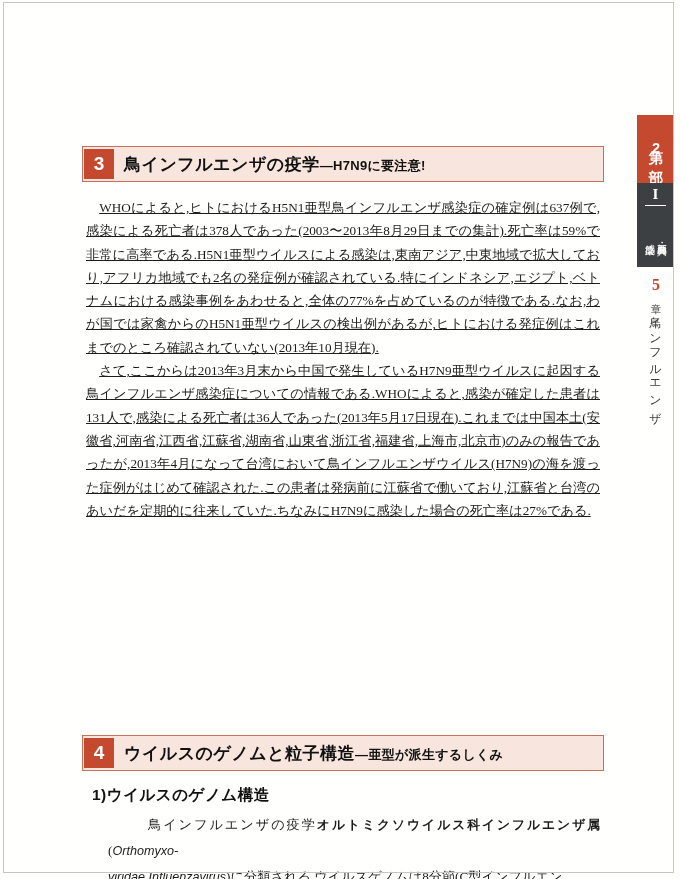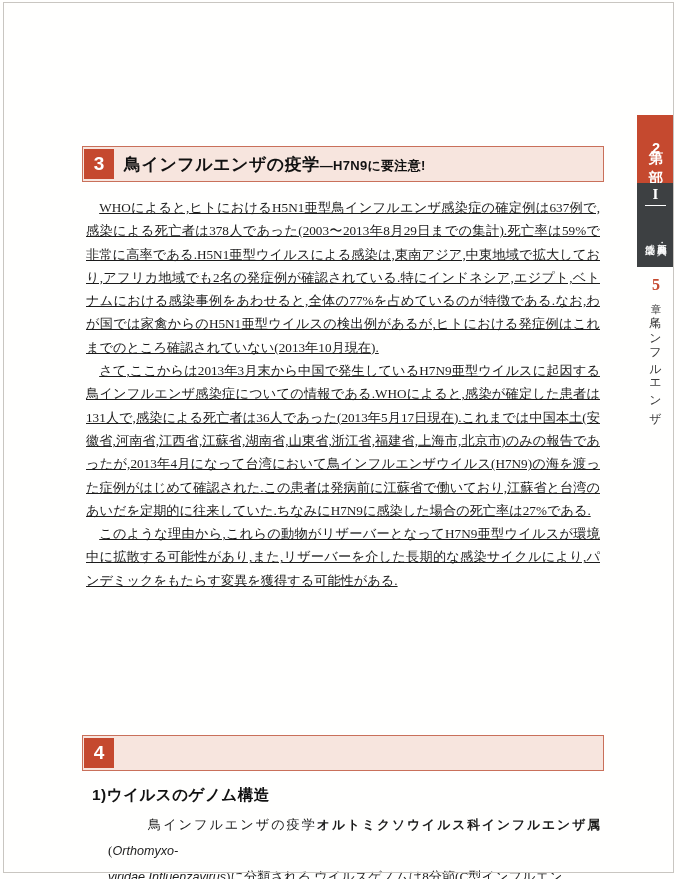--- a/index.html
+++ b/index.html
@@ -80,25 +80,25 @@
 
 
   <div class="sec-bar s3">
     <span class="sec-num">3</span>
     <span class="sec-title"><span class="big">鳥インフルエンザの疫学</span><span class="small">―H7N9に要注意!</span></span>
   </div>
 
   <div class="body3">
     <p>WHOによると,ヒトにおけるH5N1亜型鳥インフルエンザ感染症の確定例は637例で,感染による死亡者は378人であった(2003〜2013年8月29日までの集計).死亡率は59%で非常に高率である.H5N1亜型ウイルスによる感染は,東南アジア,中東地域で拡大しており,アフリカ地域でも2名の発症例が確認されている.特にインドネシア,エジプト,ベトナムにおける感染事例をあわせると,全体の77%を占めているのが特徴である.なお,わが国では家禽からのH5N1亜型ウイルスの検出例があるが,ヒトにおける発症例はこれまでのところ確認されていない(2013年10月現在).</p>
     <p>さて,ここからは2013年3月末から中国で発生しているH7N9亜型ウイルスに起因する鳥インフルエンザ感染症についての情報である.WHOによると,感染が確定した患者は131人で,感染による死亡者は36人であった(2013年5月17日現在).これまでは中国本土(安徽省,河南省,江西省,江蘇省,湖南省,山東省,浙江省,福建省,上海市,北京市)のみの報告であったが,2013年4月になって台湾において鳥インフルエンザウイルス(H7N9)の海を渡った症例がはじめて確認された.この患者は発病前に江蘇省で働いており,江蘇省と台湾のあいだを定期的に往来していた.ちなみにH7N9に感染した場合の死亡率は27%である.</p>
-    <p>このような理由から,これらの動物がリザーバーとなってH7N9亜型ウイルスが環境中に拡散する可能性があり,また,リザーバーを介した長期的な感染サイクルにより,パンデミックをもたらす変異を獲得する可能性がある.</p>
   </div>
 
   <div class="sec-bar s4">
     <span class="sec-num">4</span>
+    <span class="sec-title"><span class="big">ウイルスのゲノムと粒子構造</span><span class="small">―亜型が派生するしくみ</span></span>
   </div>
 
   <h3 class="subsec">1)ウイルスのゲノム構造</h3>
 
   <p class="sub-para"><span>鳥インフルエンザの疫学</span><span class="term">オルトミクソウイルス科インフルエンザ属</span><span>(</span><span class="lat">Orthomyxo-</span><br><span class="lat">viridae</span><span>,</span><span class="lat">Influenzavirus</span><span>)</span><span>に分類される.ウイルスゲノムは8分節(C型インフルエン</span></p>
 
   <div class="tab-red">
     <span class="vtext">第2部</span>
   </div>
 

